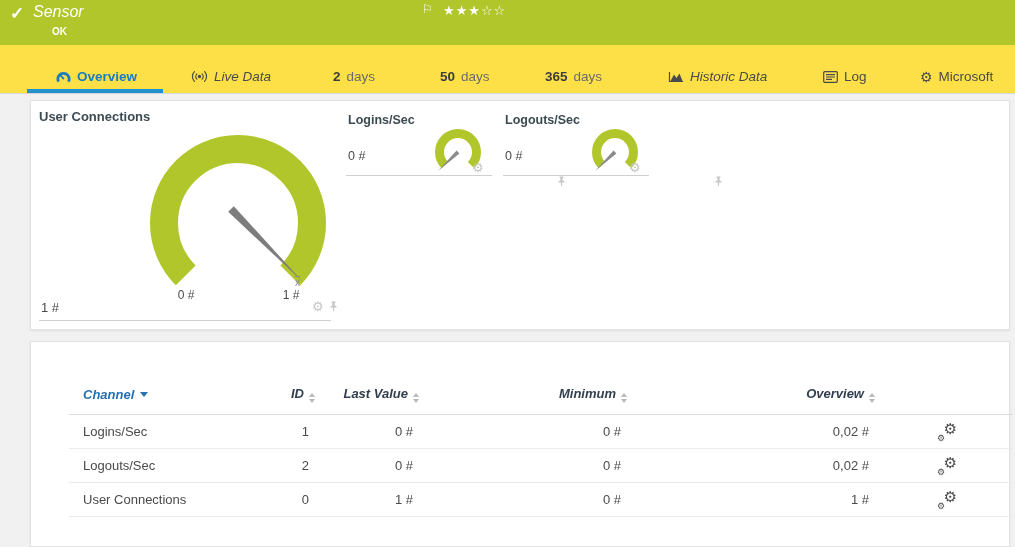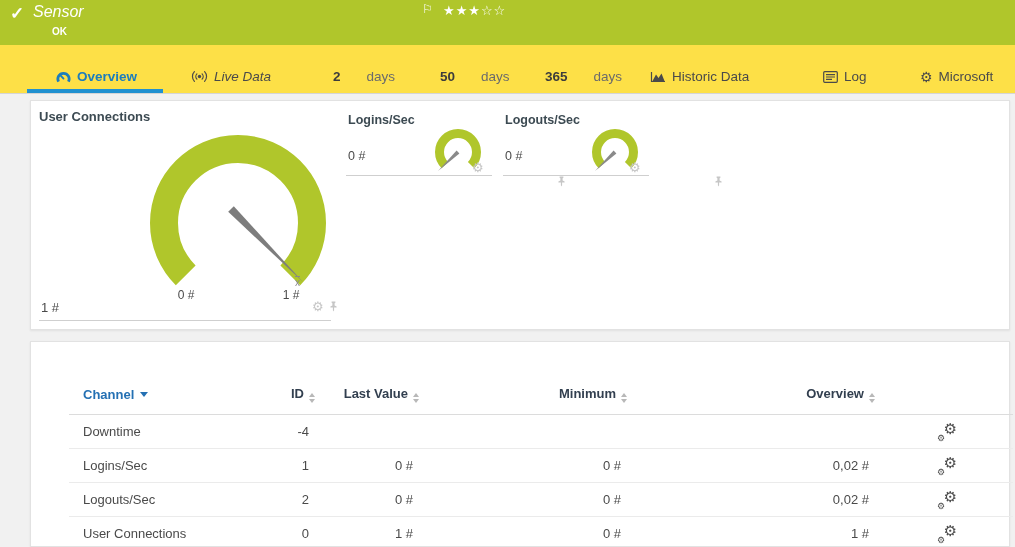--- a/index.html
+++ b/index.html
@@ -14,29 +14,29 @@
   .topbar .check{position:absolute;left:10px;top:3px;color:#fff;font-size:17px;font-weight:bold;}
   .topbar .kind{position:absolute;left:33px;top:3px;color:#fff;font-size:16px;font-style:italic;}
   .topbar .title{position:absolute;left:89px;top:1px;color:#fff;font-size:17px;font-weight:bold;white-space:nowrap;}
   .topbar .flag{position:absolute;left:422px;top:2px;color:#fff;font-size:12px;}
   .topbar .stars{position:absolute;left:443px;top:3px;color:#fff;font-size:13px;letter-spacing:1px;white-space:nowrap;}
   .topbar .status{position:absolute;left:52px;top:26px;color:#fff;font-size:10px;font-weight:bold;}
   
   .tabbar{position:absolute;left:0;top:45px;width:1015px;height:48px;background:#fde047;border-bottom:1px solid #d5d5d5;}
   .tab{position:absolute;bottom:9px;display:flex;align-items:center;gap:6px;font-size:13.5px;color:#4a4a4a;text-decoration:none;cursor:pointer;white-space:nowrap;}
   .tab .num{font-weight:bold;color:#3c3c3c;}
-  .tab .word{color:#6b6b6b;margin-left:20px;}
+  .tab .word{color:#6b6b6b;}
   .tab.active{color:#1b7dbd;font-weight:bold;}
   .tab-underline{position:absolute;left:27px;bottom:0;width:136px;height:4px;background:#2191d0;}
   .t-overview{left:56px;}
   .t-live{left:191px;font-style:italic;}
   .t-2d{left:333px;}
   .t-30d{left:440px;}
   .t-365d{left:545px;}
-  .t-hist{left:650px;}
+  .t-hist{left:668px;font-style:italic;}
   .t-log{left:823px;margin-top:33px;}
   .t-set{left:920px;}
   .gearglyph{font-size:14px;line-height:1;color:#4a4a4a;font-style:normal;}
   
   .panel{position:absolute;background:#fff;border:1px solid #e2e2e2;box-shadow:0 1px 2px rgba(0,0,0,0.07);box-sizing:border-box;padding-left:20px;}
   .panel-gauges{left:30px;top:100px;width:980px;height:230px;}
   .panel-table{left:30px;top:341px;width:980px;height:206px;}
   
   .blk-title{position:absolute;font-size:13px;font-weight:bold;color:#3c4a52;white-space:nowrap;}
   .blk-value{position:absolute;font-size:13px;color:#4a4a4a;white-space:nowrap;}
@@ -45,21 +45,21 @@
   .blk-underline{position:absolute;border-bottom:1px solid #cfcfcf;}
   .blk-icons{position:absolute;display:flex;align-items:center;gap:5px;}
   .blk-icons .gearglyph{color:#c6c6c6;font-size:13px;}
   .sec-block{position:absolute;width:146px;height:66px;border-bottom:1px solid #cfcfcf;}
   .sec-block .blk-title{left:2px;top:4px;font-size:12.5px;}
   .sec-block .blk-value{left:2px;top:40px;font-size:12.5px;}
   .sec-block svg{position:absolute;left:85px;top:15px;overflow:visible;}
   .sec-block .blk-icons{left:126px;top:52px;}
   
   table.channels{margin:36px 18px 0 18px;width:944px;border-collapse:collapse;table-layout:fixed;}
-  table.channels th{font-size:13px;font-weight:bold;color:#323f4f;text-align:right;padding:8px 2px 11px 0;border-bottom:1px solid #dcdcdc;white-space:nowrap;}
+  table.channels th{font-size:13px;font-weight:bold;color:#323f4f;text-align:right;padding:8px 2px 11px 0;border-bottom:1px solid #dcdcdc;white-space:nowrap;font-style:italic;}
   table.channels th.c-channel{text-align:left;padding-left:14px;color:#2470b3;}
   table.channels td{height:33px;font-size:13px;color:#4a4a4a;text-align:right;padding:0 8px 0 0;border-bottom:1px solid #ebebeb;white-space:nowrap;}
   table.channels td.c-channel{text-align:left;padding-left:14px;}
   table.channels td.c-gear{padding-right:56px;}
   .caret-down{display:inline-block;width:0;height:0;border-left:4px solid transparent;border-right:4px solid transparent;border-top:5px solid #2470b3;margin-left:6px;vertical-align:2px;}
   .sort{display:inline-flex;flex-direction:column;gap:2px;margin-left:5px;vertical-align:1px;}
   .sort i{display:block;width:0;height:0;border-left:3.5px solid transparent;border-right:3.5px solid transparent;}
   .sort .up{border-bottom:4px solid #b8b8b8;}
   .sort .down{border-top:4px solid #b8b8b8;}
   .gears{position:relative;display:inline-block;width:20px;height:18px;vertical-align:middle;cursor:pointer;}
@@ -229,30 +229,20 @@
             </span></th>
         <th><span>Overview</span><span class="sort">
               <i class="up"></i>
               <i class="down"></i>
             </span></th>
         <th></th>
       </tr>
     </thead>
     <tbody>
         <tr>
-    <td class="c-channel">Downtime</td>
-    <td>-4</td>
-    <td></td>
-    <td></td>
-    <td></td>
-    <td class="c-gear">
-      <span class="gears"><span class="g1">⚙</span><span class="g2">⚙</span></span>
-    </td>
-  </tr>
-        <tr>
     <td class="c-channel">Logins/Sec</td>
     <td>1</td>
     <td>0 #</td>
     <td>0 #</td>
     <td>0,02 #</td>
     <td class="c-gear">
       <span class="gears"><span class="g1">⚙</span><span class="g2">⚙</span></span>
     </td>
   </tr>
         <tr>

